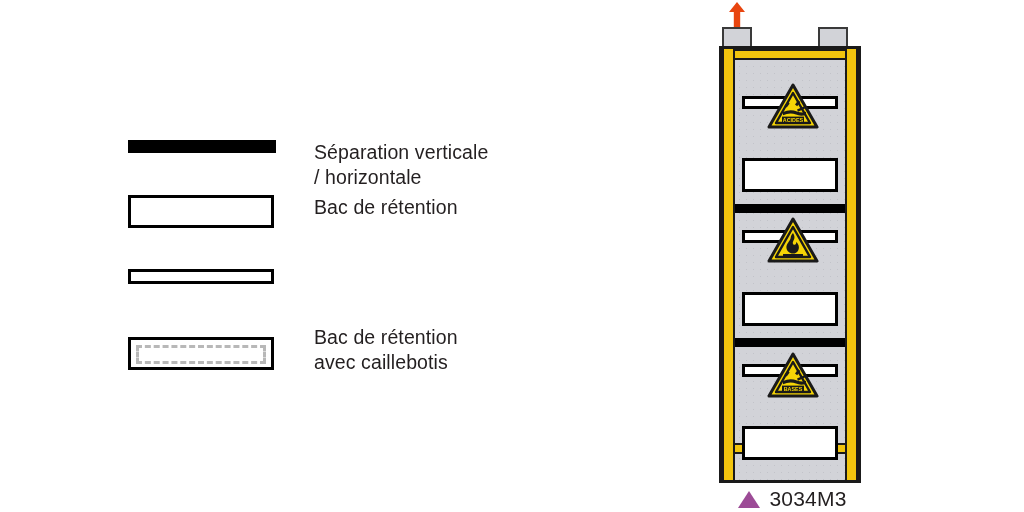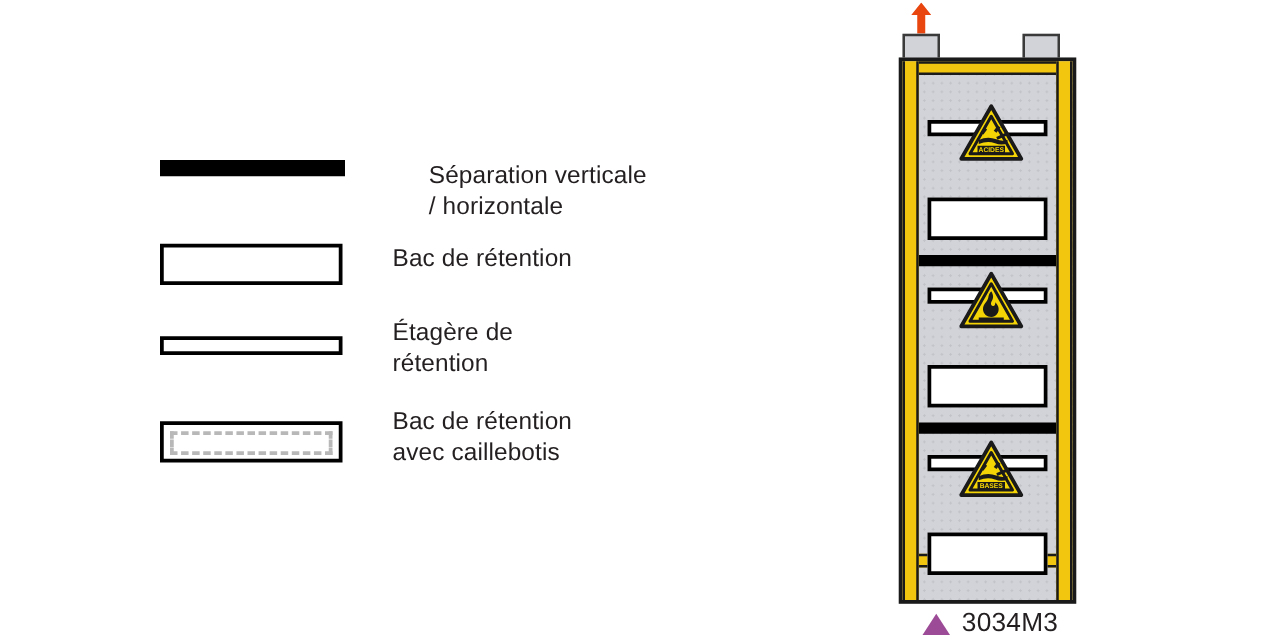--- a/index.html
+++ b/index.html
@@ -120,41 +120,39 @@
     border-right:11px solid transparent;border-bottom:17px solid #9c4b96;}
   .cap-text{font-size:21px;color:#231f20;letter-spacing:.2px;}
 </style>
 </head>
 <body>
 
 <div class="stage">
 
   <div class="legend">
 
-    <div class="legend-row" style="top:0;gap:29px;">
+    <div class="legend-row" style="top:12px;">
       <div class="swatch-wrap">
         <div class="sw-separation"></div>
       </div>
       <div class="legend-text">Séparation verticale
 / horizontale</div>
     </div>
 
     <div class="legend-row" style="top:67px;">
       <div class="swatch-wrap">
         <div class="sw-bac"></div>
       </div>
       <div class="legend-text">Bac de rétention</div>
     </div>
 
     <div class="legend-row" style="top:135px;">
       <div class="swatch-wrap">
         <div class="sw-etagere" style="margin-top:6px;"></div>
       </div>
-      <div class="legend-text" style="margin-top:-9px;">Étagère de
-rétention</div>
     </div>
 
     <div class="legend-row" style="top:204px;">
       <div class="swatch-wrap">
         <div class="sw-caille" style="margin-top:5px;">
           <div class="grate"></div>
         </div>
       </div>
       <div class="legend-text" style="margin-top:-7px;">Bac de rétention
 avec caillebotis</div>

